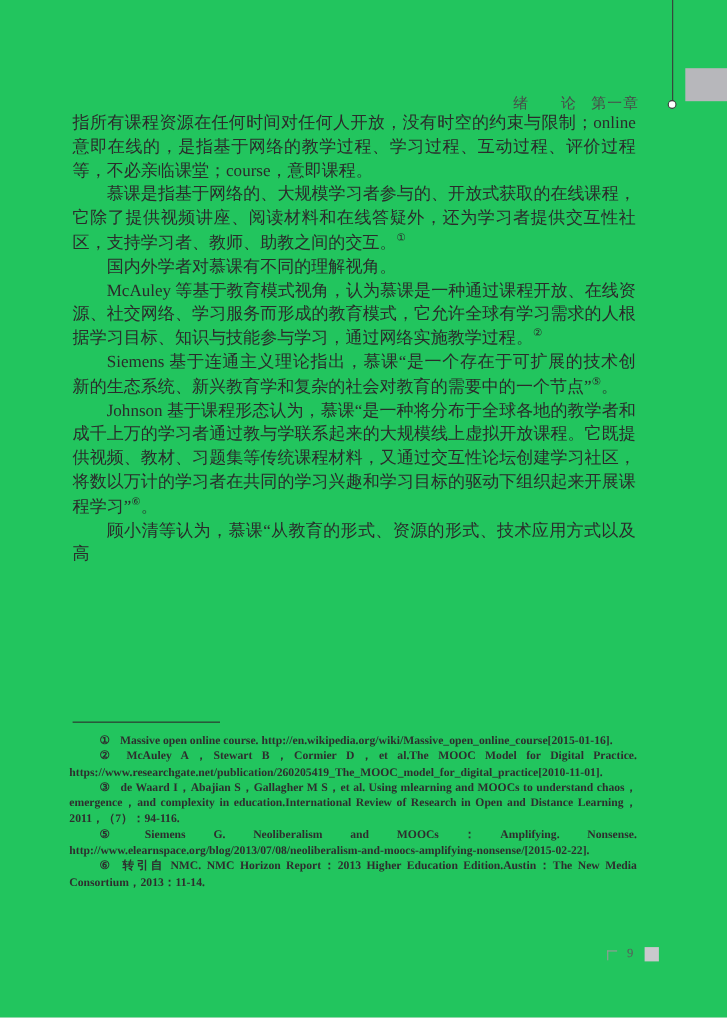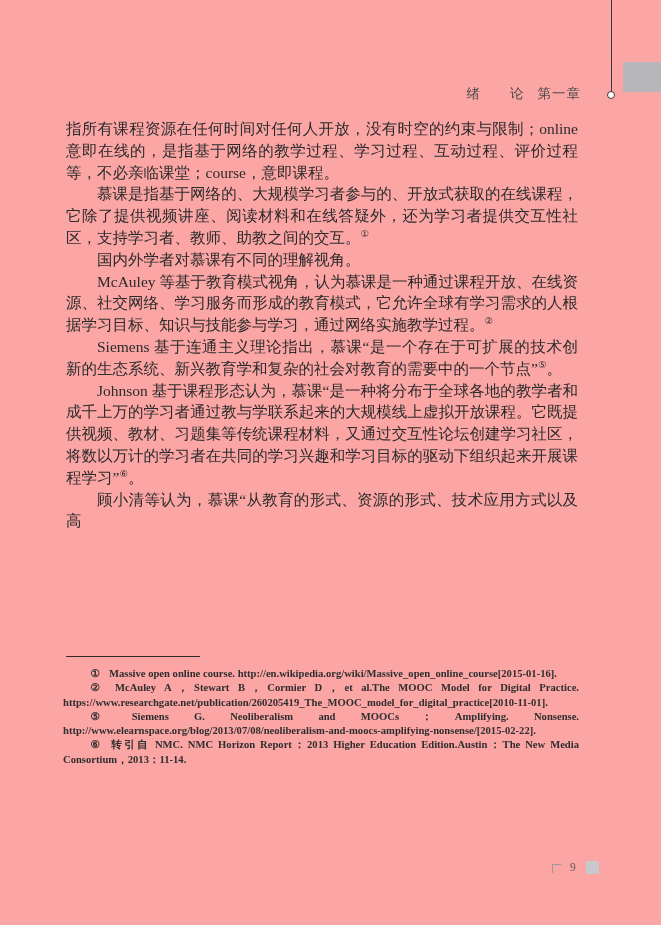--- a/index.html
+++ b/index.html
@@ -1,21 +1,21 @@
 <!DOCTYPE html>
 <html><head>
 <meta charset="utf-8">
 <title>Book Page</title>
 <style>
   html,body { margin:0; padding:0; background:#e8e8e8; }
   .page {
     position:relative;
     width:661px; height:925px;
     margin:0 auto;
-    background:#fca5a5;
+    background:#22c55e;
     font-family:"Liberation Serif", serif;
     color:#2b2b2b;
     overflow:hidden;
   }
   
   .running-head {
     position:absolute; top:69px; right:80px;
     font-size:13.5px; color:#4a4a4a;
     letter-spacing:1px; white-space:pre;
   }
@@ -30,21 +30,21 @@
     border:1.2px solid #3a3a3a; border-radius:50%;
     background:#ffffff;
   }
   .head-tab {
     position:absolute; left:623px; top:62px;
     width:38px; height:30px;
     background:#b7b7bb;
   }
   
   .body-text {
-    position:absolute; left:66px; top:118px; width:512px;
+    position:absolute; left:66px; top:101px; width:512px;
     font-size:15.5px; line-height:21.8px;
     text-align:justify;
   }
   .body-text p { margin:0; }
   .body-text p + p { text-indent:2em; }
   sup.note {
     font-size:9.5px; line-height:0; vertical-align:super;
   }
   
   .fn-divider {
@@ -97,20 +97,21 @@
     <p><span>McAuley 等基于教育模式视角，认为慕课是一种通过课程开放、在线资源、社交网络、学习服务而形成的教育模式，它允许全球有学习需求的人根据学习目标、知识与技能参与学习，通过网络实施教学过程。</span><sup class="note">②</sup><span></span></p>
     <p><span>Siemens 基于连通主义理论指出，慕课“是一个存在于可扩展的技术创新的生态系统、新兴教育学和复杂的社会对教育的需要中的一个节点”</span><sup class="note">⑤</sup><span>。</span></p>
     <p><span>Johnson 基于课程形态认为，慕课“是一种将分布于全球各地的教学者和成千上万的学习者通过教与学联系起来的大规模线上虚拟开放课程。它既提供视频、教材、习题集等传统课程材料，又通过交互性论坛创建学习社区，将数以万计的学习者在共同的学习兴趣和学习目标的驱动下组织起来开展课程学习”</span><sup class="note">⑥</sup><span>。</span></p>
     <p><span>顾小清等认为，慕课“从教育的形式、资源的形式、技术应用方式以及高</span><sup class="note"></sup><span></span></p>
   </div>
 
   <div class="fn-divider"></div>
   <div class="footnotes">
     <p><span class="fn-mark">①</span><span>Massive open online course. http://en.wikipedia.org/wiki/Massive_open_online_course[2015-01-16].</span></p>
     <p><span class="fn-mark">②</span><span>McAuley A，Stewart B，Cormier D，et al.The MOOC Model for Digital Practice. https://www.researchgate.net/publication/260205419_The_MOOC_model_for_digital_practice[2010-11-01].</span></p>
+    <p><span class="fn-mark">③</span><span>de Waard I，Abajian S，Gallagher M S，et al. Using mlearning and MOOCs to understand chaos，emergence，and complexity in education.International Review of Research in Open and Distance Learning，2011，（7）：94-116.</span></p>
     <p><span class="fn-mark">⑤</span><span>Siemens G. Neoliberalism and MOOCs：Amplifying. Nonsense. http://www.elearnspace.org/blog/2013/07/08/neoliberalism-and-moocs-amplifying-nonsense/[2015-02-22].</span></p>
     <p><span class="fn-mark">⑥</span><span>转引自 NMC. NMC Horizon Report：2013 Higher Education Edition.Austin：The New Media Consortium，2013：11-14.</span></p>
   </div>
 
   <div class="footer">
     <span class="corner-mark"></span>
     <span class="page-num">9</span>
     <span class="footer-square"></span>
   </div>
 

